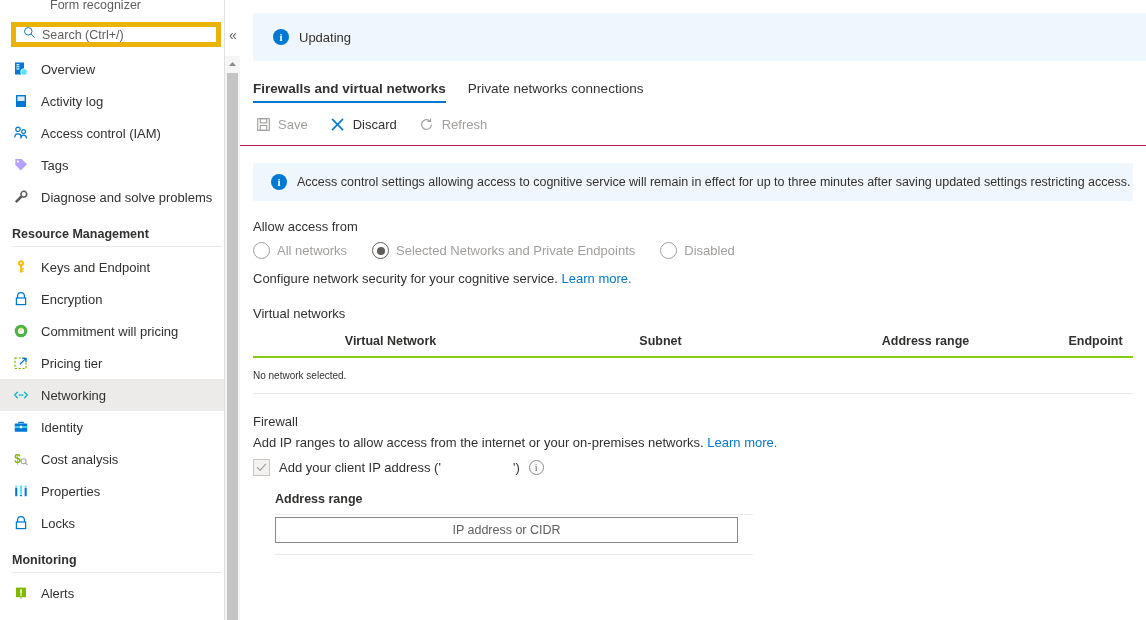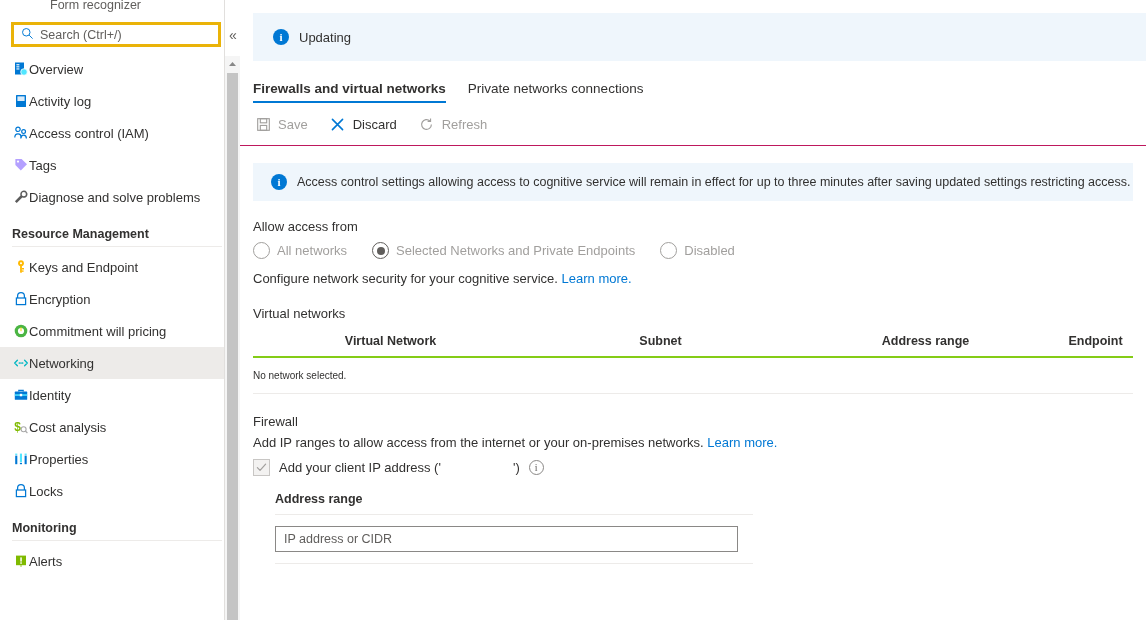--- a/index.html
+++ b/index.html
@@ -23,37 +23,37 @@
     overflow: hidden;
   }
   .resource-title {
     font-size: 12.5px; color: #605e5c;
     padding-left: 50px; height: 14px; line-height: 11px;
     overflow: hidden; white-space: nowrap;
   }
   .search-wrap { display: flex; align-items: center; padding: 8px 0 6px 11px; }
   .search-box {
     width: 210px; height: 25px;
-    border: 3px solid #eab308; background: #fff;
-    display: flex; align-items: center; gap: 6px; padding: 0 7px;
+    border: 5px solid #eab308; background: #fff;
+    display: flex; align-items: flex-end; gap: 6px; padding: 0 7px;
   }
   .search-box input {
     border: none; outline: none; font-size: 12.5px;
     font-family: "Liberation Sans", sans-serif;
     color: #323130; width: 100%; background: transparent;
   }
   .search-box input::placeholder { color: #605e5c; }
   .collapse-btn {
     margin-left: 8px; color: #605e5c; font-size: 14px;
     cursor: pointer; user-select: none; line-height: 1;
   }
 
   .navlist { position: relative; }
   .navitem {
-    display: flex; align-items: center; 
+    display: flex; align-items: center; gap: 12px;
     height: 32px; padding-left: 12px; cursor: pointer;
     font-size: 13px; color: #323130; white-space: nowrap;
   }
   .navitem.selected { background: #edebe9; }
   .navicon {
     width: 17px; height: 17px; flex: 0 0 17px;
     display: flex; align-items: center; justify-content: center;
   }
   .navgroup {
     font-size: 12.5px; font-weight: bold; color: #323130;
@@ -197,21 +197,21 @@
 
   .fw-table { margin-top: 16px; width: 500px; }
   .fw-th {
     font-size: 12.5px; font-weight: bold; color: #323130;
     padding: 0 0 8px 0; border-bottom: 1px solid #edebe9;
   }
   .fw-input {
     width: 463px; height: 26px; border: 1px solid #8a8886;
     background: #fff; font-size: 12.5px; padding: 8px 8px;
     font-family: "Liberation Sans", sans-serif; color: #323130;
-    margin-top: 11px; outline: none;
+    margin-top: 2px; outline: none; text-align: center;
   }
   .fw-input::placeholder { color: #605e5c; }
   .fw-input-wrap { border-bottom: 1px solid #edebe9; padding-bottom: 11px; }
   .indent { padding-left: 22px; }
 </style>
 </head>
 <body>
 
 <div id="app">
 
@@ -318,20 +318,30 @@
         <span class="navicon">
           <svg width="16" height="16" viewBox="0 0 16 16">
               <circle cx="8" cy="8" r="6.3" fill="#4bb543"></circle>
               <circle cx="8" cy="8" r="3.1" fill="#fff"></circle>
               <rect x="7.5" y="4.2" width="1" height="4" fill="#ffd400"></rect>
             </svg>
         </span>
         <span>Commitment will pricing</span>
       </div>
 
+      <div class="navitem">
+        <span class="navicon">
+          <svg width="16" height="16" viewBox="0 0 16 16">
+              <rect x="2" y="3" width="11" height="10.5" fill="none" stroke="#7fba00" stroke-width="1.2" stroke-dasharray="2.2 1.6"></rect>
+              <path d="M7 9.2 12.6 3.6" stroke="#0078d4" stroke-width="1.3"></path>
+              <path d="M9.2 3.3h3.8v3.8" fill="none" stroke="#0078d4" stroke-width="1.3"></path>
+            </svg>
+        </span>
+        <span>Pricing tier</span>
+      </div>
 
       <div class="navitem selected">
         <span class="navicon">
           <svg width="16" height="16" viewBox="0 0 16 16">
               <path d="M4.4 5.2 1.7 8l2.7 2.8M11.6 5.2 14.3 8l-2.7 2.8" fill="none" stroke="#00b7c3" stroke-width="1.3" stroke-linecap="round" stroke-linejoin="round"></path>
               <circle cx="6.4" cy="8" r="0.85" fill="#00b7c3"></circle>
               <circle cx="8" cy="8" r="0.85" fill="#00b7c3"></circle>
               <circle cx="9.6" cy="8" r="0.85" fill="#00b7c3"></circle>
             </svg>
         </span>

